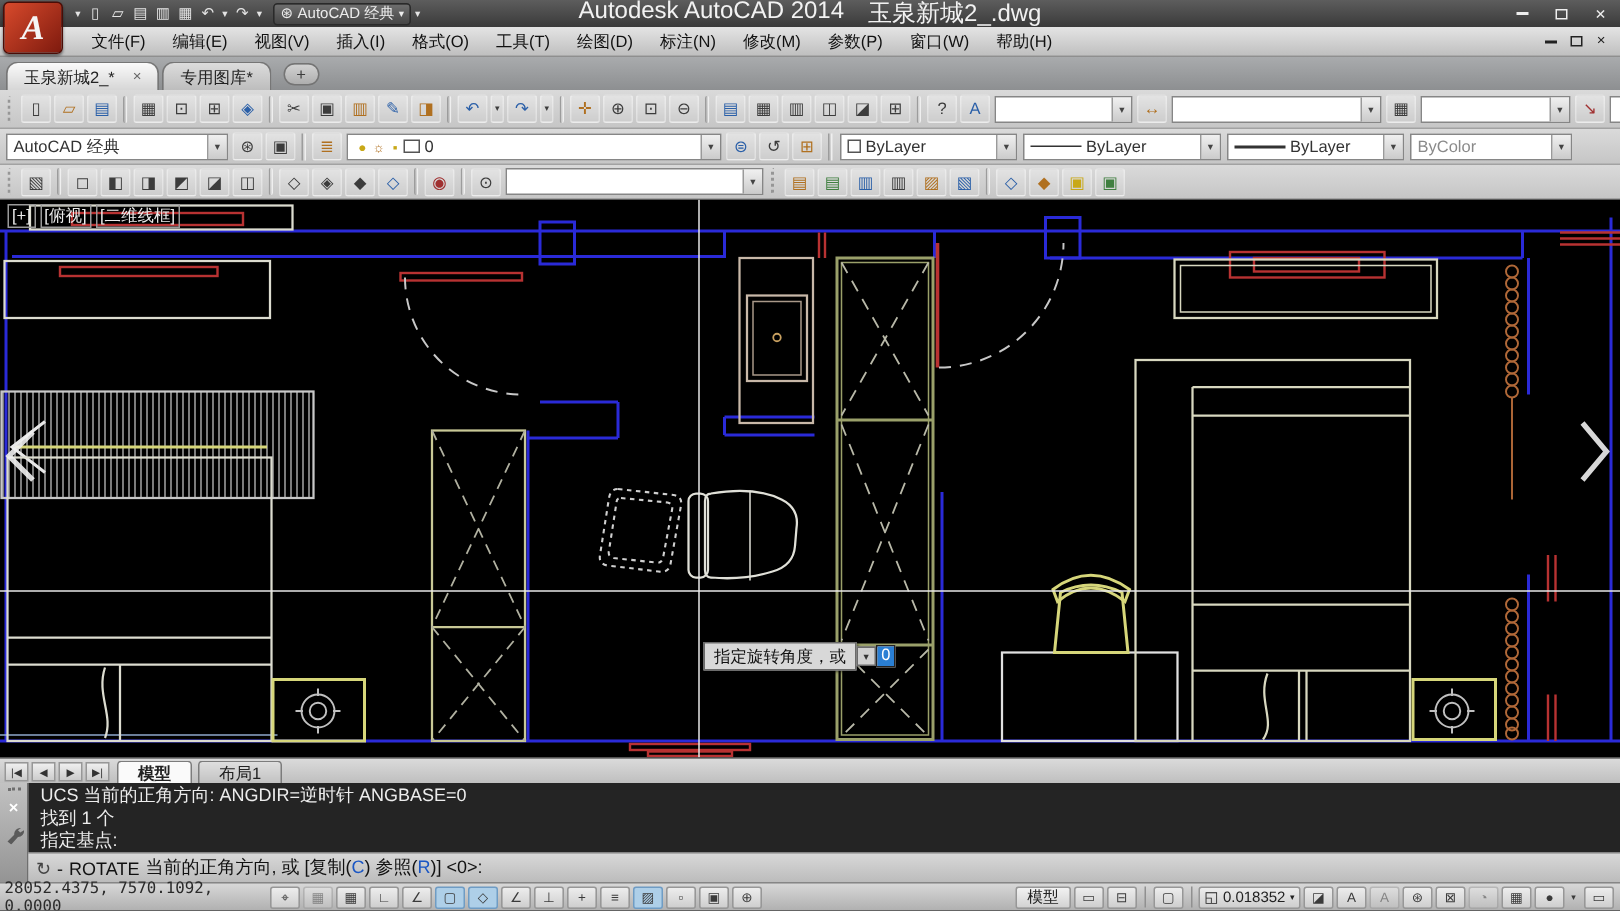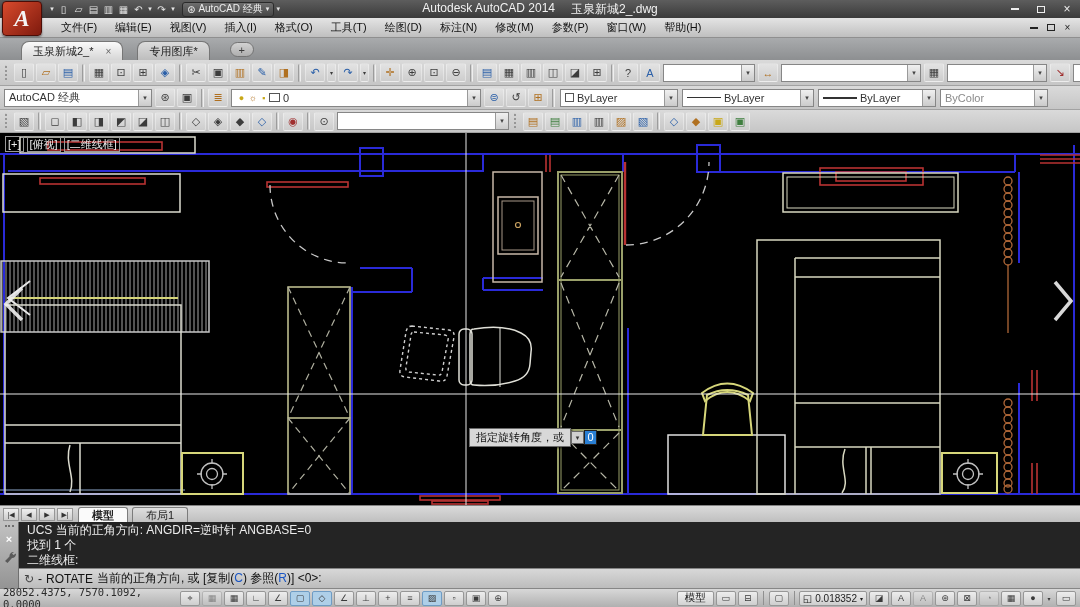--- a/index.html
+++ b/index.html
@@ -6,36 +6,36 @@
 body{margin:0;background:#666}
 #app{position:relative;width:1080px;height:607px;font-family:"Liberation Sans","DejaVu Sans",sans-serif;overflow:hidden;background:#c9c9c9;user-select:none}
 
 
 .titlebar{height:18px;background:linear-gradient(#5d5d5d,#3a3a3a);display:flex;align-items:center;color:#ddd;position:relative;padding-left:48px}
 .logo{position:absolute;left:2px;top:1px;width:40px;height:35px;z-index:9;background:linear-gradient(135deg,#d84a2c,#7e1a0e);border-radius:4px;border:1px solid #4a0d07;display:flex;align-items:center;justify-content:center;box-shadow:0 1px 2px rgba(0,0,0,.5)}
 .logoA{font-family:"Liberation Serif","DejaVu Serif",serif;font-style:italic;font-weight:bold;font-size:23px;color:#f5f5f5}
 .qbtn{min-width:15px;height:14px;font-size:10px;color:#e4e4e4;display:inline-flex;align-items:center;justify-content:center}
 .qbtn.mini{min-width:8px;font-size:7px}
 .ws-pill{display:flex;align-items:center;height:15px;border:1px solid #2a2a2a;border-radius:3px;background:linear-gradient(#6e6e6e,#464646);padding:0 4px;margin-left:5px;font-size:10px;color:#ececec;gap:3px}
-.title-text{position:absolute;left:50%;transform:translateX(-50%);font-size:12px;color:#f2f2f2;display:flex;gap:16px;white-space:nowrap}
+.title-text{position:absolute;left:50%;transform:translateX(-50%);font-size:16px;color:#f2f2f2;display:flex;gap:16px;white-space:nowrap}
 .win-controls{margin-left:auto;display:flex;align-items:center}
 .wbtn{width:26px;height:16px;display:flex;align-items:center;justify-content:center;color:#eee;font-size:12px}
 .mini-bar{display:block;width:8px;height:2px;background:#eee}
 .restore-box{display:block;width:8px;height:7px;border:1px solid #eee}
 .mini-bar.dark{background:#222}.restore-box.dark{border-color:#222}
 
 
 .menubar{height:20px;background:linear-gradient(#e4e4e4,#bfbfbf);border-bottom:1px solid #8f8f8f;display:flex;align-items:center;padding-left:52px;font-size:11px;color:#111}
 .menus{display:flex;height:100%}
 .menu-item{padding:0 9px;display:inline-flex;align-items:center}
 .doc-controls{margin-left:auto;display:flex;align-items:center;padding-right:4px}
 .dbtn{width:17px;height:14px;display:inline-flex;align-items:center;justify-content:center;color:#222;font-size:10px}
 
 
-.filetabs{height:22px;background:linear-gradient(#a9abad,#8d8f91);display:flex;align-items:flex-end;padding-left:21px;gap: 14px}
+.filetabs{height:22px;background:linear-gradient(#a9abad,#8d8f91);display:flex;align-items:flex-end;padding-left:4px;gap: 2px}
 .ftab{height:19px;display:flex;align-items:center;padding:0 11px;font-size:11px;color:#222;background:linear-gradient(#dcdcdc,#bdbdbd);border:1px solid #767676;border-bottom:none;border-radius:8px 8px 0 0}
 .ftab.active{background:linear-gradient(#fafafa,#d6d6d6)}
 .tab-close{margin-left:12px;font-size:10px;color:#666}
 .newtab{width:24px;height:15px;margin:0 0 3px 6px;border:1px solid #747474;border-radius:8px;background:linear-gradient(#d2d2d2,#aeaeae);font-size:11px;color:#3c3c3c;display:flex;align-items:center;justify-content:center}
 
 
 .toolbar{background:linear-gradient(#dadada,#c6c6c6);display:flex;align-items:center;border-bottom:1px solid #a2a2a2;padding-left:2px}
 .row1{height:26px}.row2{height:24px}.row3{height:23px}
 .tb-icons{display:flex;align-items:center}
 .tbtn{width:20px;height:19px;display:inline-flex;align-items:center;justify-content:center;font-size:11px;color:#3c3c3c;border:1px solid rgba(255,255,255,.35);border-radius:2px;margin:0 1px;background:linear-gradient(#e3e3e3,#cdcdcd)}
@@ -505,21 +505,21 @@
       <span class="cmd-grip"></span>
       <span class="cmd-close">×</span>
       <svg width="13" height="13">
         <path d="M11,2 a4,4 0 0 0 -4.5,4.5 L2,11 l2.5,2 4.5,-5 a4,4 0 0 0 4,-4.5 l-2.5,1.5 -1.5,-1.5 z" fill="#5a5a5a"></path>
       </svg>
     </div>
     <div class="cmd-main">
       <div class="cmd-history">
         <div class="cmd-line">UCS 当前的正角方向:  ANGDIR=逆时针  ANGBASE=0</div>
           <div class="cmd-line">找到 1 个</div>
-          <div class="cmd-line">二维线框:</div>
+          <div class="cmd-line">指定基点:</div>
       </div>
       <div class="cmd-input">
         <span class="ricon">↻</span>
         <span>-</span>
         <span class="cmdname">ROTATE</span>
         <span><span>当前的正角方向, 或 [复制(</span><span class="kw">C</span><span>) 参照(</span><span class="kw">R</span><span>)] &lt;0&gt;:</span></span>
       </div>
     </div>
   </div>
 

